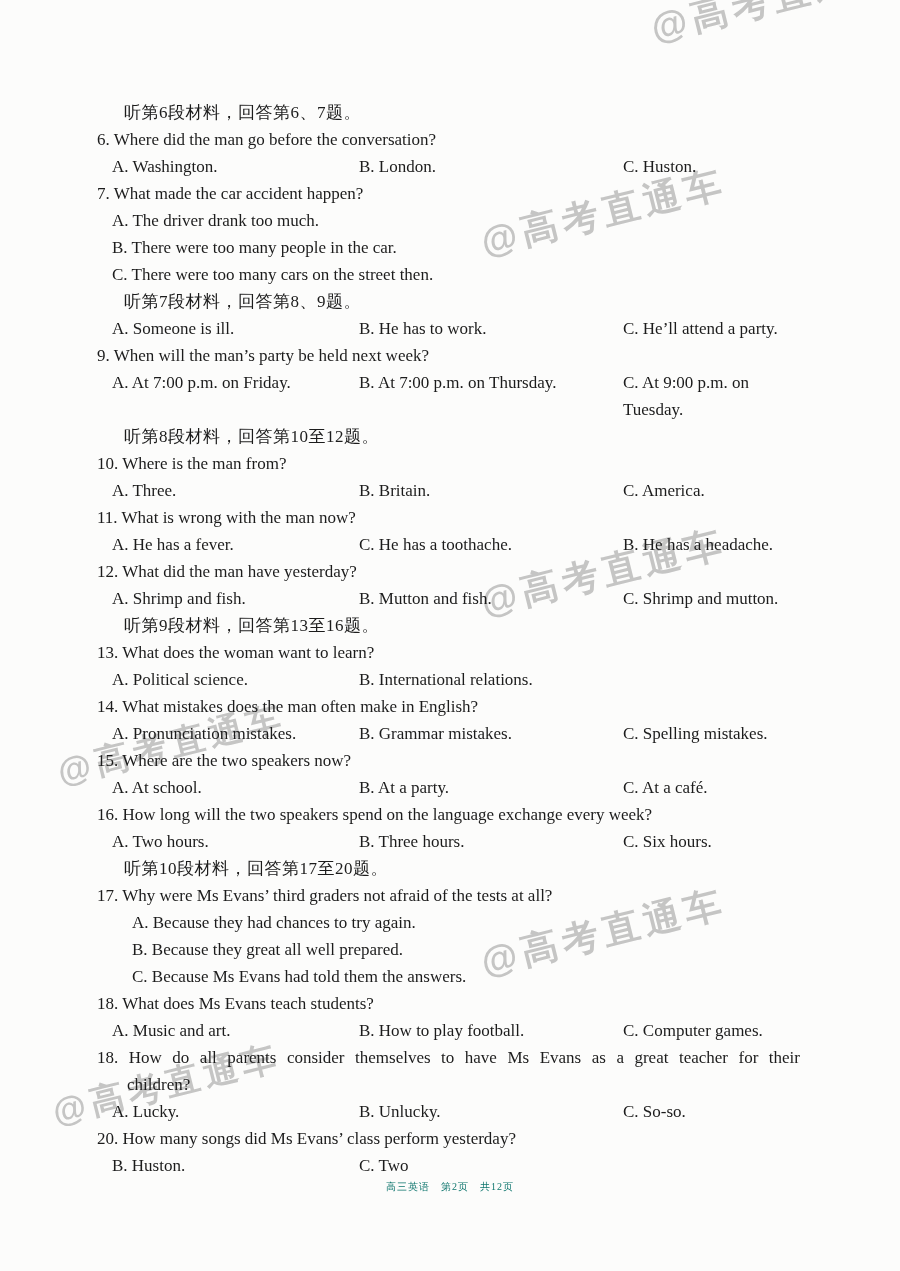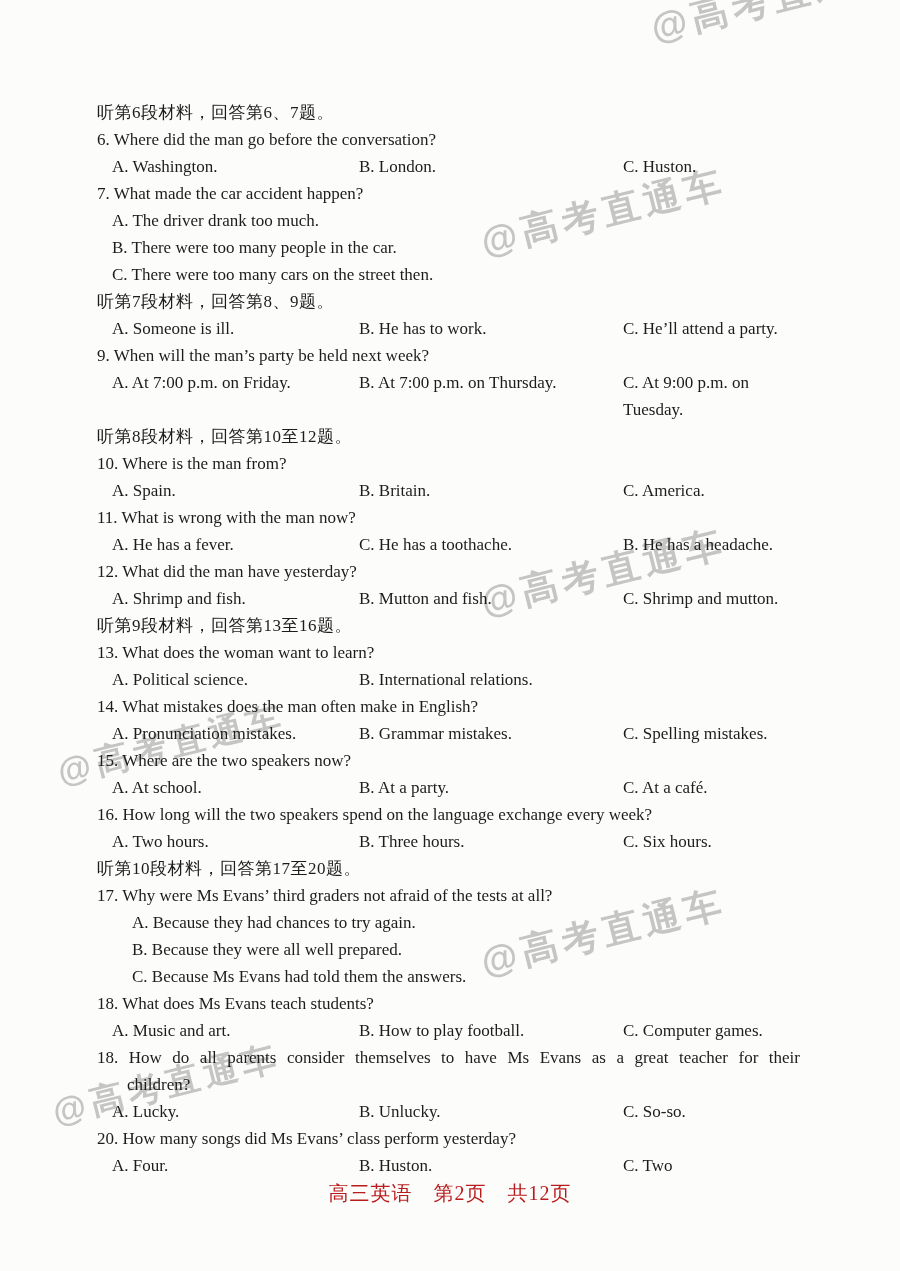--- a/index.html
+++ b/index.html
@@ -23,20 +23,21 @@
     top: 99px;
     width: 703px;
     font-size: 17px;
   }
   .line {
     line-height: 27px;
     min-height: 27px;
   }
   .section {
     letter-spacing: 0.5px;
+    margin-left: 27px;
   }
   .question {
     padding-left: 30px;
     text-indent: -30px;
   }
   .question.spaced {
     text-align: justify;
     word-spacing: 3.5px;
   }
   .options-row {
@@ -52,23 +53,23 @@
   }
   .option-stacked.indent2 {
     padding-left: 35px;
   }
   .footer {
     position: absolute;
     left: 0;
     right: 0;
     top: 1180px;
     text-align: center;
-    font-size: 20px;
+    font-size: 10px;
     letter-spacing: 1px;
-    color: #b91c1c;
+    color: #0f766e;
   }
   
   .wm {
     position: absolute;
     font-family: "Liberation Sans", "DejaVu Sans", sans-serif;
     font-weight: 700;
     font-size: 37px;
     letter-spacing: 5px;
     white-space: nowrap;
     color: rgba(142, 142, 142, 0.5);
@@ -115,21 +116,21 @@
       </div>
       <div class="line question">9. When will the man’s party be held next week?</div>
       <div class="options-row">
         <div class="option">A. At 7:00 p.m. on Friday.</div>
         <div class="option">B. At 7:00 p.m. on Thursday.</div>
         <div class="option">C. At 9:00 p.m. on Tuesday.</div>
       </div>
       <div class="line section">听第8段材料，回答第10至12题。</div>
       <div class="line question">10. Where is the man from?</div>
       <div class="options-row">
-        <div class="option">A. Spain.</div>
+        <div class="option">A. Three.</div>
         <div class="option">B. Britain.</div>
         <div class="option">C. America.</div>
       </div>
       <div class="line question">11. What is wrong with the man now?</div>
       <div class="options-row">
         <div class="option">A. He has a fever.</div>
         <div class="option">C. He has a toothache.</div>
         <div class="option">B. He has a headache.</div>
       </div>
       <div class="line question">12. What did the man have yesterday?</div>
@@ -158,37 +159,36 @@
       </div>
       <div class="line question">16. How long will the two speakers spend on the language exchange every week?</div>
       <div class="options-row">
         <div class="option">A. Two hours.</div>
         <div class="option">B. Three hours.</div>
         <div class="option">C. Six hours.</div>
       </div>
       <div class="line section">听第10段材料，回答第17至20题。</div>
       <div class="line question">17. Why were Ms Evans’ third graders not afraid of the tests at all?</div>
       <div class="line option-stacked indent2">A. Because they had chances to try again.</div>
-      <div class="line option-stacked indent2">B. Because they were all well prepared.</div>
+      <div class="line option-stacked indent2">B. Because they great all well prepared.</div>
       <div class="line option-stacked indent2">C. Because Ms Evans had told them the answers.</div>
       <div class="line question">18. What does Ms Evans teach students?</div>
       <div class="options-row">
         <div class="option">A. Music and art.</div>
         <div class="option">B. How to play football.</div>
         <div class="option">C. Computer games.</div>
       </div>
       <div class="line question spaced">18. How do all parents consider themselves to have Ms Evans as a great teacher for their children?</div>
       <div class="options-row">
         <div class="option">A. Lucky.</div>
         <div class="option">B. Unlucky.</div>
         <div class="option">C. So-so.</div>
       </div>
       <div class="line question">20. How many songs did Ms Evans’ class perform yesterday?</div>
       <div class="options-row">
-        <div class="option">A. Four.</div>
         <div class="option">B. Huston.</div>
         <div class="option">C. Two</div>
       </div>
     </div>
 
   <div class="footer">高三英语　第2页　共12页</div>
 
 </div>
 
 </body></html>

